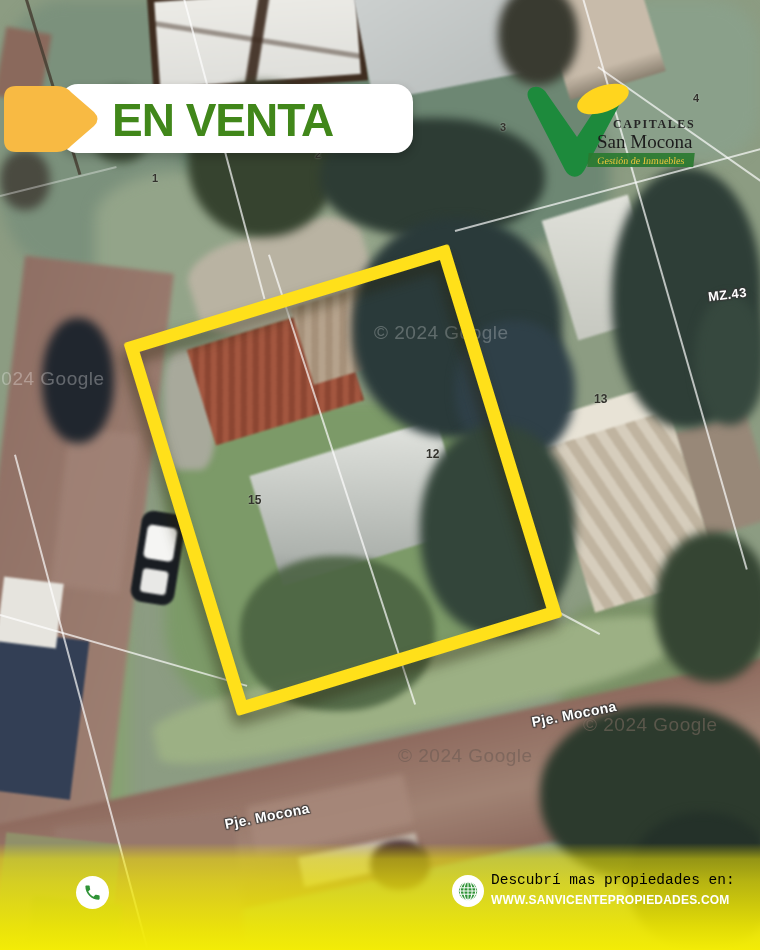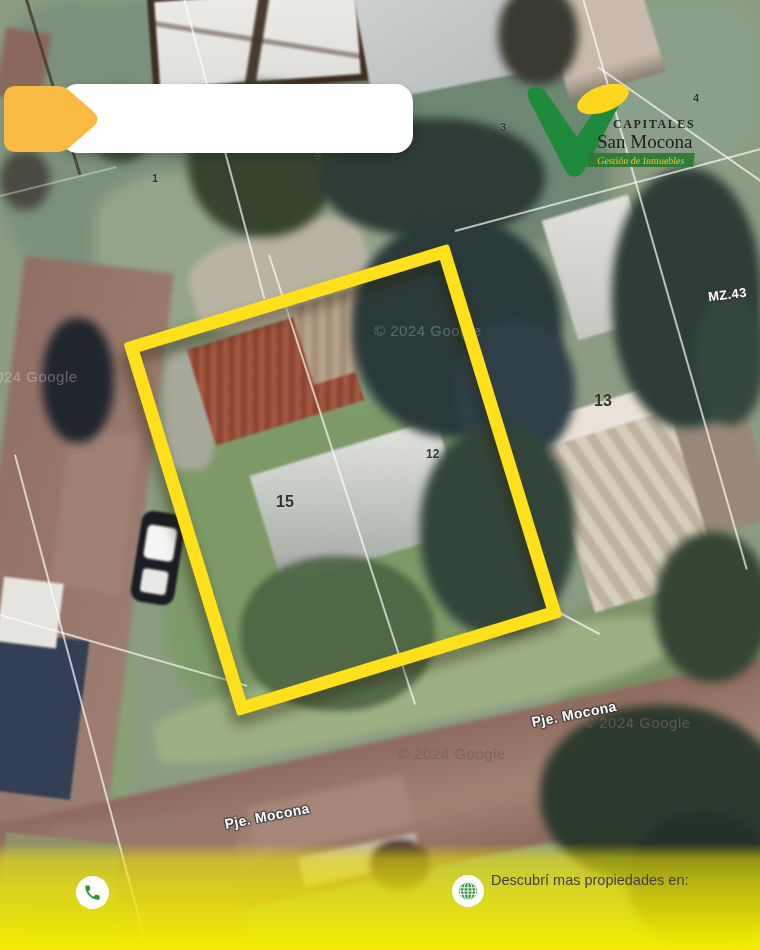--- a/index.html
+++ b/index.html
@@ -10,21 +10,21 @@
   .patch{position:absolute;filter:blur(7px);border-radius:30%;}
   .road{position:absolute;filter:blur(2px);}
   .bld{position:absolute;filter:blur(1px);}
   .tree{position:absolute;border-radius:48%;filter:blur(5px);}
   .pline{position:absolute;background:rgba(255,255,255,.68);}
   .pnum{position:absolute;font-size:11px;font-weight:700;color:#32322c;
         text-shadow:0 0 2px rgba(255,255,255,.45);}
   .street{position:absolute;font-size:14px;font-weight:700;color:#fff;letter-spacing:.4px;
           text-shadow:-1px -1px 1px rgba(55,55,55,.85),1px -1px 1px rgba(55,55,55,.85),
                       -1px 1px 1px rgba(55,55,55,.85),1px 1px 1px rgba(55,55,55,.85);}
-  .wm{position:absolute;font-size:15px;letter-spacing:.5px;}
+  .wm{position:absolute;font-size:19px;letter-spacing:.5px;}
   
   .highlight{position:absolute;left:173px;top:285px;width:340px;height:390px;
              box-sizing:border-box;border:13px solid #ffe01a;border-radius:3px;
              transform:rotate(-17deg);
              filter:drop-shadow(-5px 9px 7px rgba(35,32,8,.5));}
   
   .banner{position:absolute;left:60px;top:84px;width:353px;height:69px;background:#ffffff;
           border-radius:18px;box-shadow:0 4px 10px rgba(0,0,0,.22);}
   .banner-label{position:absolute;left:112px;top:93px;font-size:46px;font-weight:800;
                 letter-spacing:-1px;color:#41871a;}
@@ -38,21 +38,21 @@
              display:flex;align-items:center;justify-content:center;}
   .brand-tagline{font-family:"Liberation Serif",serif;font-size:10px;color:#f0c83c;white-space:nowrap;}
   
   .footer{position:absolute;left:0;top:843px;width:760px;height:107px;
           background:linear-gradient(180deg,rgba(240,231,6,0) 0%,rgba(240,231,6,.55) 15%,
                      rgba(239,230,8,.72) 36%,rgba(241,233,4,.92) 78%,#f3ec06 100%);}
   .fcircle{position:absolute;border-radius:50%;background:#fff;
            display:flex;align-items:center;justify-content:center;}
   .phone-number{position:absolute;left:113px;top:879px;font-size:27px;font-weight:800;
                 letter-spacing:-1.5px;color:#fff;}
-  .discover{position:absolute;left:491px;top:872px;font-size:14.5px;color:#404040;}
+  .discover{position:absolute;left:491px;top:872px;font-size:14.5px;color:#000000;font-family:Liberation Mono, monospace;}
   .website{position:absolute;left:491px;top:893px;font-size:12px;font-weight:700;
            letter-spacing:.2px;color:#fff;}
 </style>
 </head>
 <body>
 
 <div class="poster">
 
   <div class="abs" style="inset:0">
 
@@ -124,40 +124,41 @@
     <div class="pline" style="left:455px;top:230px;width:320px;height:2px;transform:rotate(-15deg);transform-origin:left center"></div>
     <div class="pline" style="left:560px;top:612px;width:45px;height:2px;transform:rotate(28deg);transform-origin:left center"></div>
     <div class="pline" style="left:0;top:614px;width:257px;height:2px;transform:rotate(16deg);transform-origin:left center"></div>
     <div class="pline" style="left:598px;top:66px;width:200px;height:2px;transform:rotate(35deg);transform-origin:left center"></div>
     <div class="pline" style="left:0;top:195px;width:120px;height:2px;transform:rotate(-14deg);transform-origin:left center;opacity:.5"></div>
 
     <span class="pnum" style="left:152px;top:172px">1</span>
     <span class="pnum" style="left:315px;top:148px">2</span>
     <span class="pnum" style="left:500px;top:121px">3</span>
     <span class="pnum" style="left:693px;top:92px">4</span>
-    <span class="pnum" style="left:594px;top:392px;font-size:16px">13</span>
+    <span class="pnum" style="left:594px;top:392px;font-size:12px">13</span>
     <span class="pnum" style="left:426px;top:447px;font-size:12px">12</span>
-    <span class="pnum" style="left:276px;top:493px;font-size:16px">15</span>
+    <span class="pnum" style="left:248px;top:493px;font-size:12px">15</span>
 
     <span class="street" style="left:531px;top:706px;transform:rotate(-11deg)">Pje. Mocona</span>
     <span class="street" style="left:224px;top:808px;transform:rotate(-11deg)">Pje. Mocona</span>
     <span class="street" style="left:708px;top:287px;transform:rotate(-7deg);font-size:13px">MZ.43</span>
 
     <span class="wm" style="left:398px;top:745px;color:rgba(105,90,82,.55)">© 2024 Google</span>
     <span class="wm" style="left:583px;top:714px;color:rgba(130,112,100,.55)">© 2024 Google</span>
     <span class="wm" style="left:374px;top:322px;color:rgba(255,255,255,.25)">© 2024 Google</span>
     <span class="wm" style="left:-30px;top:368px;color:rgba(255,255,255,.3)">© 2024 Google</span>
   </div>
 
   <div class="highlight"></div>
 
   <div class="banner"></div>
   <svg class="abs" style="left:2px;top:84px" width="100" height="70" viewBox="0 0 100 70">
     <path d="M14,2 H55 Q64,2 70,9 L92,28 Q99,35 92,42 L70,61 Q64,68 55,68 H14 Q2,68 2,56 V14 Q2,2 14,2 Z" fill="#f8ba43"></path>
   </svg>
+  <div class="banner-label">EN VENTA</div>
 
   <div class="abs" style="left:510px;top:80px;width:250px;height:95px">
     <svg class="abs" style="left:5px;top:2px" width="130" height="95" viewBox="0 0 130 95">
       <path d="M14,18 C8,6 22,0 30,9 L62,55 L92,9 C98,1 112,5 108,16 L70,87 C65,97 55,97 50,88 Z" fill="#1d8a3c"></path>
       <ellipse cx="88" cy="17" rx="27" ry="13" transform="rotate(-20 88 17)" fill="#ffd51e"></ellipse>
     </svg>
   </div>
   <span class="brand-top">CAPITALES</span>
   <span class="brand-name">San Mocona</span>
   <div class="brand-bar">
@@ -178,14 +179,15 @@
         <ellipse cx="12" cy="12" rx="4.5" ry="10"></ellipse>
         <ellipse cx="12" cy="12" rx="8.5" ry="10"></ellipse>
         <line x1="2" y1="8.5" x2="22" y2="8.5"></line>
         <line x1="2" y1="12" x2="22" y2="12"></line>
         <line x1="2" y1="15.5" x2="22" y2="15.5"></line>
         <line x1="12" y1="2" x2="12" y2="22"></line>
       </g>
     </svg>
   </div>
   <span class="discover">Descubrí mas propiedades en:</span>
+  <span class="website">WWW.SANVICENTEPROPIEDADES.COM</span>
 
 </div>
 
 </body></html>

